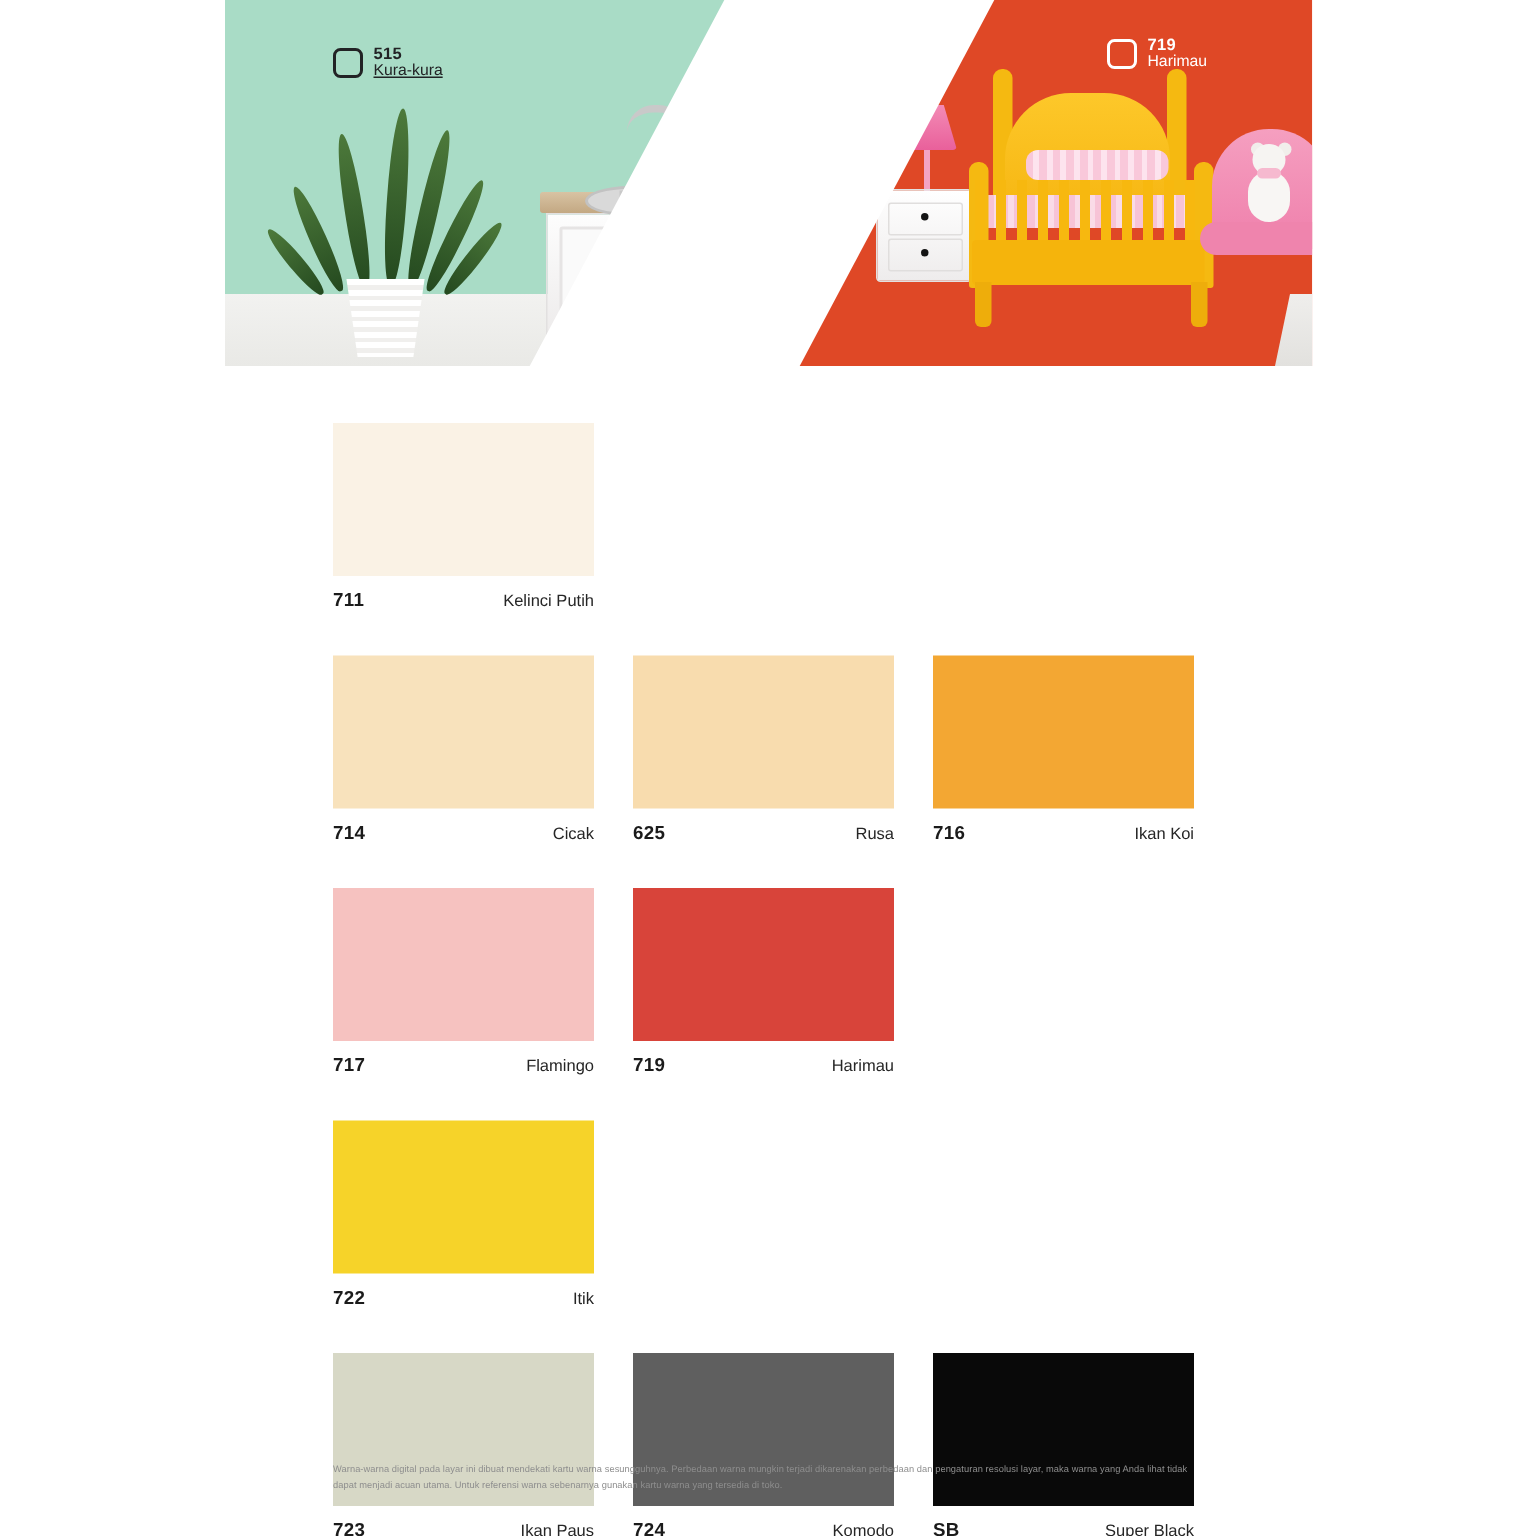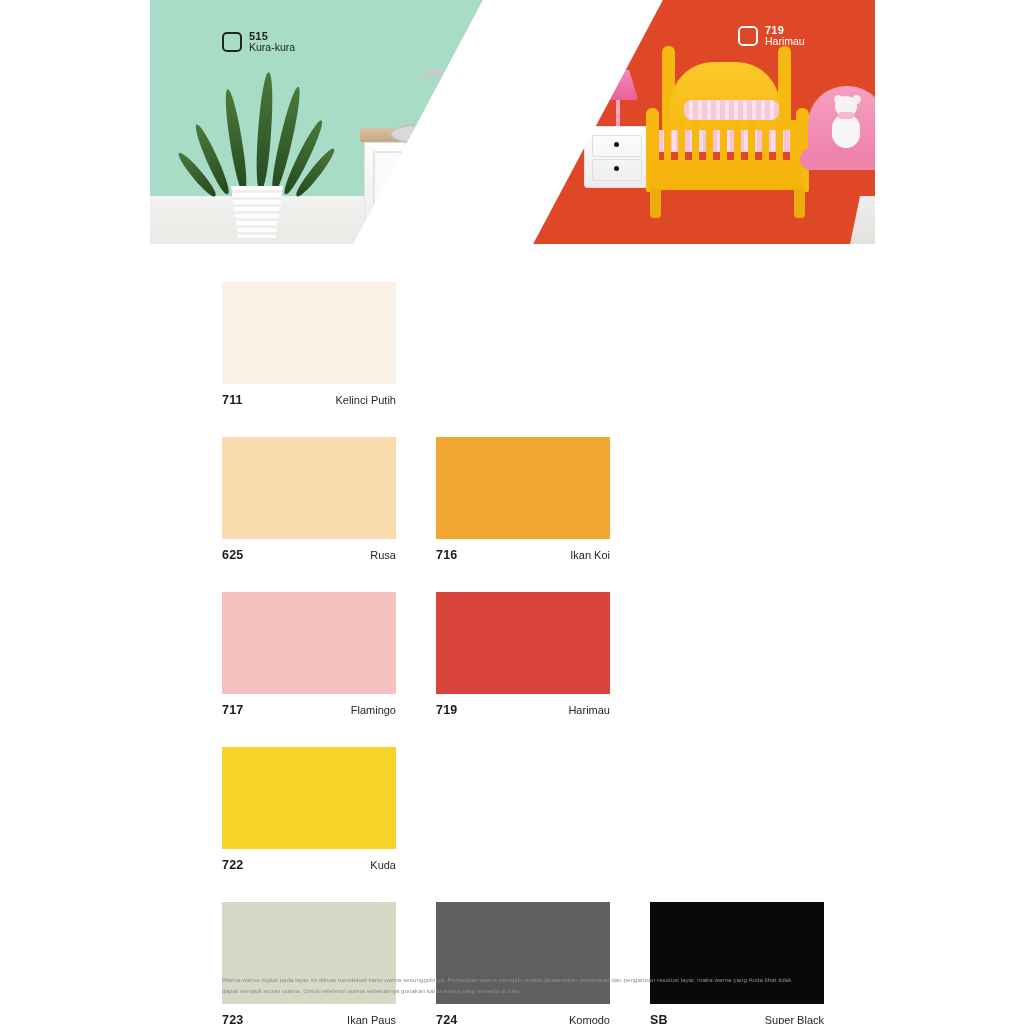--- a/index.html
+++ b/index.html
@@ -112,21 +112,21 @@
   .chip-name{font-size:10.5px;font-weight:400;}
   .chip-dark{color:#222325;}
   .chip-light{color:#ffffff;}
 
   
   .grid{
     position:absolute;
     left:222px; top:282px;
     width:578px;
   }
-  .grid-row{display:flex;gap:40px;margin-bottom:30px;}
+  .grid-row{display:flex;gap:26px;margin-bottom:30px;}
   .cell{width:174px;}
   .cell .sw{width:174px;height:102px;}
   .cell .cap{display:flex;justify-content:space-between;align-items:baseline;
     padding-top:9px;}
   .cap .code{font-size:12.5px;font-weight:700;color:#1b1b1b;letter-spacing:.2px;}
   .cap .nm{font-size:11px;font-weight:400;color:#262626;}
 
   
   .footer{
     position:absolute;left:222px;top:974px;width:578px;
@@ -218,21 +218,21 @@
       <div class="b-bow"></div>
     </div>
   </div>
 
   <div class="hero-split"></div>
 
   <div class="chip chip-dark" style="left:72px;top:30px;">
     <span class="chip-box"></span>
     <span class="chip-txt">
       <span class="chip-code" style="display:block;">515</span>
-      <span class="chip-name" style="display:block;">Kura-kura</span>
+      <span class="chip-name" style="display:block;text-decoration:underline;">Kura-kura</span>
     </span>
   </div>
 
   <div class="chip chip-light" style="left:588px;top:24px;">
     <span class="chip-box"></span>
     <span class="chip-txt">
       <span class="chip-code" style="display:block;">719</span>
       <span class="chip-name" style="display:block;">Harimau</span>
     </span>
   </div>
@@ -243,20 +243,27 @@
       <div class="cell">
         <div class="sw" style="background: rgb(250, 242, 229);"></div>
         <div class="cap">
           <span class="code">711</span>
           <span class="nm">Kelinci Putih</span>
         </div>
       </div>
     </div>
     <div class="grid-row">
       <div class="cell">
+        <div class="sw" style="background: rgb(248, 226, 188);"></div>
+        <div class="cap">
+          <span class="code">714</span>
+          <span class="nm">Cicak</span>
+        </div>
+      </div>
+      <div class="cell">
         <div class="sw" style="background: rgb(248, 220, 174);"></div>
         <div class="cap">
           <span class="code">625</span>
           <span class="nm">Rusa</span>
         </div>
       </div>
       <div class="cell">
         <div class="sw" style="background: rgb(243, 167, 51);"></div>
         <div class="cap">
           <span class="code">716</span>
@@ -278,21 +285,21 @@
           <span class="code">719</span>
           <span class="nm">Harimau</span>
         </div>
       </div>
     </div>
     <div class="grid-row">
       <div class="cell">
         <div class="sw" style="background: rgb(246, 211, 41);"></div>
         <div class="cap">
           <span class="code">722</span>
-          <span class="nm">Kuda</span>
+          <span class="nm">Itik</span>
         </div>
       </div>
     </div>
     <div class="grid-row">
       <div class="cell">
         <div class="sw" style="background: rgb(215, 216, 198);"></div>
         <div class="cap">
           <span class="code">723</span>
           <span class="nm">Ikan Paus</span>
         </div>

